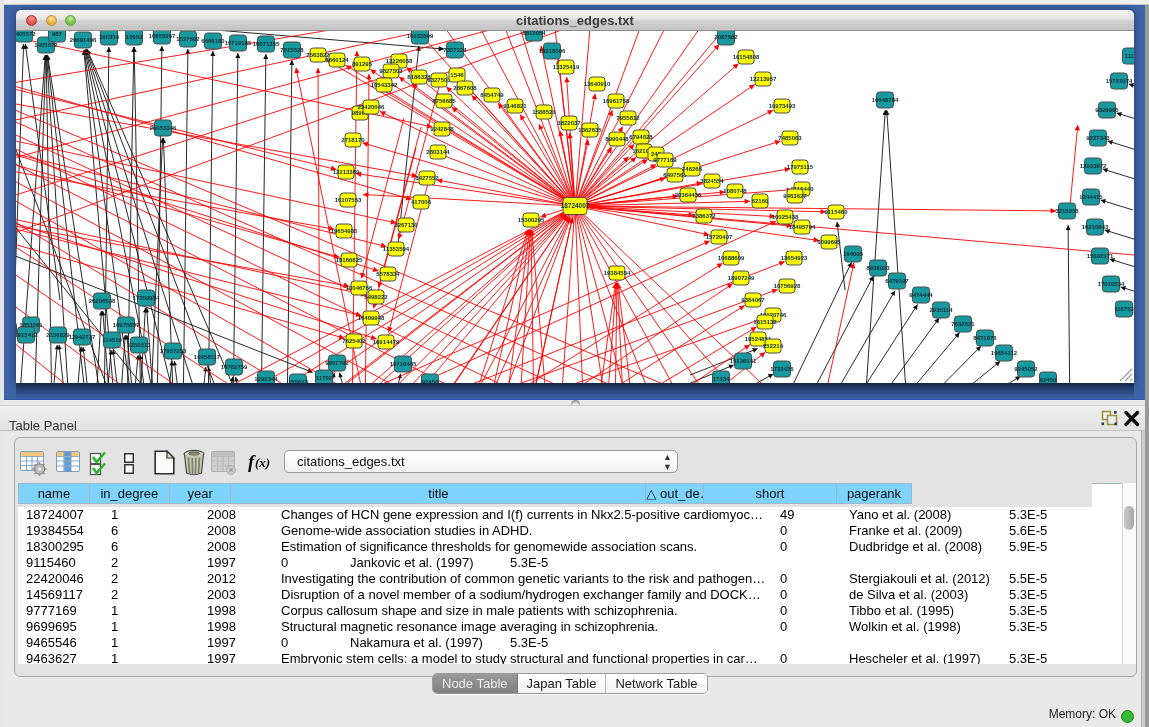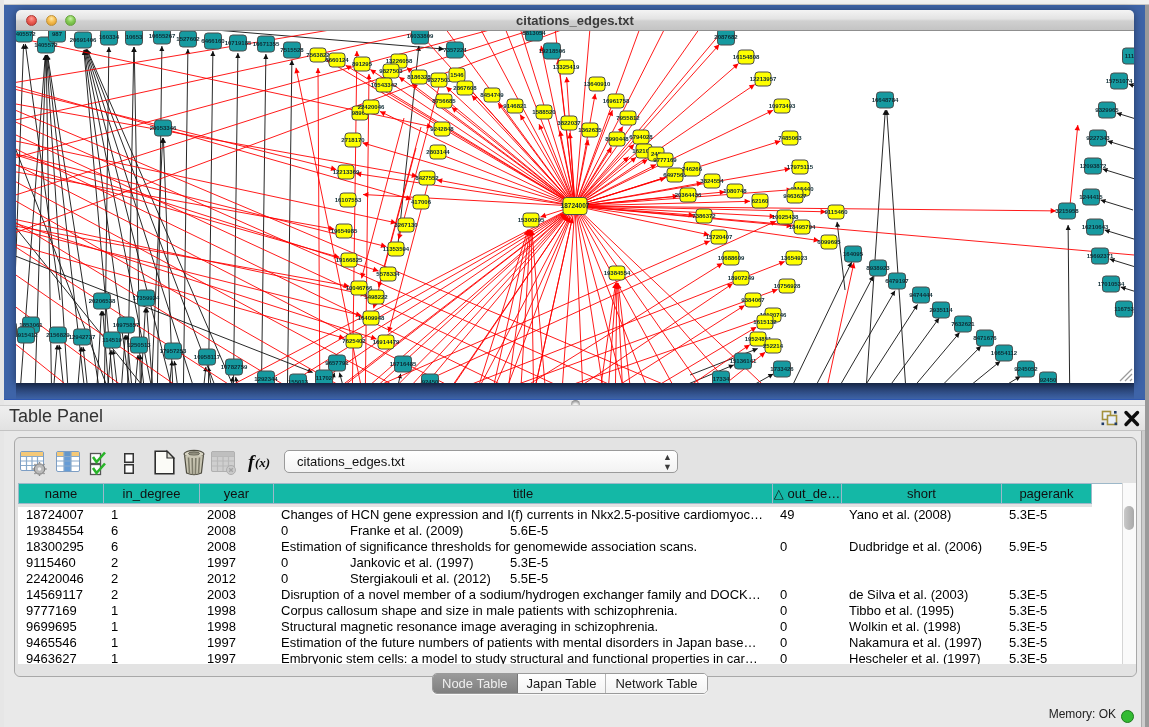--- a/index.html
+++ b/index.html
@@ -12,28 +12,28 @@
 #win{position:absolute;left:16px;top:10px;width:1118px;height:373px;border-radius:5px 5px 0 0;box-shadow:0 1px 8px rgba(0,0,0,.45);}
 #titlebar{position:absolute;left:16px;top:10px;width:1118px;height:21px;border-radius:5px 5px 0 0;background:linear-gradient(#f4f4f4 0%,#e3e3e3 45%,#d0d0d0 55%,#c4c4c4 100%);border-bottom:1px solid #8f8f8f;}
 #title{position:absolute;left:0;top:0;width:100%;text-align:center;font-size:13px;font-weight:bold;color:#3a3a3a;line-height:21px;}
 .tl{position:absolute;top:15px;width:11px;height:11px;border-radius:50%;}
 #tlr{left:26px;background:radial-gradient(circle at 50% 30%,#ff9d96 0%,#ec5f55 45%,#c93a30 100%);border:1px solid #b03833;}
 #tly{left:46px;background:radial-gradient(circle at 50% 30%,#ffe9a8 0%,#f6bd4f 45%,#d6952a 100%);border:1px solid #c09136;}
 #tlg{left:65px;background:radial-gradient(circle at 50% 30%,#c9f2a8 0%,#85cc54 45%,#62a83a 100%);border:1px solid #6aa442;}
 #canvas{position:absolute;left:16px;top:31px;width:1118px;height:352px;background:#ffffff;}
 
 #tpbar{position:absolute;left:0px;top:405px;width:1149px;height:26px;background:linear-gradient(#efefef,#e2e2e2);border-top:1px solid #cfcfcf;border-bottom:1px solid #c3c3c3;}
-#tpbar .lbl{position:absolute;left:9px;top:0;font-size:18px;color:#333;}
+#tpbar .lbl{position:absolute;left:9px;top:12px;font-size:13px;color:#333;}
 #panel{position:absolute;left:14px;top:437px;width:1123px;height:240px;background:#e3e3e3;border:1px solid #a8a8a8;border-radius:6px;}
 
 .ic{position:absolute;top:453px;}
 #dropdown{position:absolute;left:284px;top:450px;width:394px;height:23px;background:linear-gradient(#ffffff,#f2f2f2);border:1px solid #9a9a9a;border-radius:5px;font-size:13px;color:#111;line-height:21px;padding-left:12px;}
 #dropdown .arr{position:absolute;right:5px;top:1px;font-size:9px;color:#3a3a3a;line-height:10px;}
 
-#thead{position:absolute;left:18px;top:483px;width:1074px;height:21px;background:#14b8a6;border:1px solid #9db8c9;display:flex;}
+#thead{position:absolute;left:18px;top:483px;width:894px;height:21px;background:#7dd3fc;border:1px solid #9db8c9;display:flex;}
 #thead div{border-right:1px solid #9db8c9;font-size:13px;color:#111;text-align:center;line-height:19px;overflow:hidden;white-space:nowrap;}
 #tbody{position:absolute;left:18px;top:507px;width:1074px;height:157px;background:#fff;font-size:13px;color:#000;}
 .row{height:16px;line-height:16px;display:flex;white-space:nowrap;}
 .row div{overflow:hidden;padding-left:8px;}
 #tright{position:absolute;left:1092px;top:483px;width:44px;height:181px;background:#fff;border-top:1px solid #9db8c9;}
 #sbar{position:absolute;left:1122px;top:483px;width:14px;height:181px;background:#fafafa;border-left:1px solid #d5d5d5;}
 #thumb{position:absolute;left:1124px;top:506px;width:10px;height:24px;background:linear-gradient(90deg,#c9c9c9,#a8a8a8);border-radius:5px;}
 #belowtbl{position:absolute;left:15px;top:664px;width:1121px;height:12px;background:#e3e3e3;border-radius:0 0 6px 6px;}
 
 #tabs{position:absolute;left:432px;top:673px;height:21px;display:flex;border:1px solid #9a9a9a;border-radius:5px;overflow:hidden;background:#fff;box-shadow:0 1px 0 rgba(255,255,255,.7);}
@@ -858,45 +858,47 @@
       <div style="width:74px">2008</div>
       <div style="width:499px">Changes of HCN gene expression and I(f) currents in Nkx2.5-positive cardiomyoc…</div>
       <div style="width:69px">49</div>
       <div style="width:160px">Yano et al. (2008)</div>
       <div style="width:89px">5.3E-5</div>
     </div>
 <div class="row">
       <div style="width:85px">19384554</div>
       <div style="width:96px">6</div>
       <div style="width:74px">2008</div>
+      <div style="width:499px">Genome-wide association studies in ADHD.</div>
       <div style="width:69px">0</div>
       <div style="width:160px">Franke et al. (2009)</div>
       <div style="width:89px">5.6E-5</div>
     </div>
 <div class="row">
       <div style="width:85px">18300295</div>
       <div style="width:96px">6</div>
       <div style="width:74px">2008</div>
       <div style="width:499px">Estimation of significance thresholds for genomewide association scans.</div>
       <div style="width:69px">0</div>
-      <div style="width:160px">Dudbridge et al. (2006)</div>
+      <div style="width:160px">Dudbridge et al. (2008)</div>
       <div style="width:89px">5.9E-5</div>
     </div>
 <div class="row">
       <div style="width:85px">9115460</div>
       <div style="width:96px">2</div>
       <div style="width:74px">1997</div>
       <div style="width:69px">0</div>
       <div style="width:160px">Jankovic et al. (1997)</div>
       <div style="width:89px">5.3E-5</div>
     </div>
 <div class="row">
       <div style="width:85px">22420046</div>
       <div style="width:96px">2</div>
       <div style="width:74px">2012</div>
+      <div style="width:499px">Investigating the contribution of common genetic variants to the risk and pathogen…</div>
       <div style="width:69px">0</div>
       <div style="width:160px">Stergiakouli et al. (2012)</div>
       <div style="width:89px">5.5E-5</div>
     </div>
 <div class="row">
       <div style="width:85px">14569117</div>
       <div style="width:96px">2</div>
       <div style="width:74px">2003</div>
       <div style="width:499px">Disruption of a novel member of a sodium/hydrogen exchanger family and DOCK…</div>
       <div style="width:69px">0</div>
@@ -918,21 +920,20 @@
       <div style="width:74px">1998</div>
       <div style="width:499px">Structural magnetic resonance image averaging in schizophrenia.</div>
       <div style="width:69px">0</div>
       <div style="width:160px">Wolkin et al. (1998)</div>
       <div style="width:89px">5.3E-5</div>
     </div>
 <div class="row">
       <div style="width:85px">9465546</div>
       <div style="width:96px">1</div>
       <div style="width:74px">1997</div>
-      <div style="width:499px">Estimation of the future numbers of patients with mental disorders in Japan base…</div>
       <div style="width:69px">0</div>
       <div style="width:160px">Nakamura et al. (1997)</div>
       <div style="width:89px">5.3E-5</div>
     </div>
 <div class="row">
       <div style="width:85px">9463627</div>
       <div style="width:96px">1</div>
       <div style="width:74px">1997</div>
       <div style="width:499px">Embryonic stem cells: a model to study structural and functional properties in car…</div>
       <div style="width:69px">0</div>

